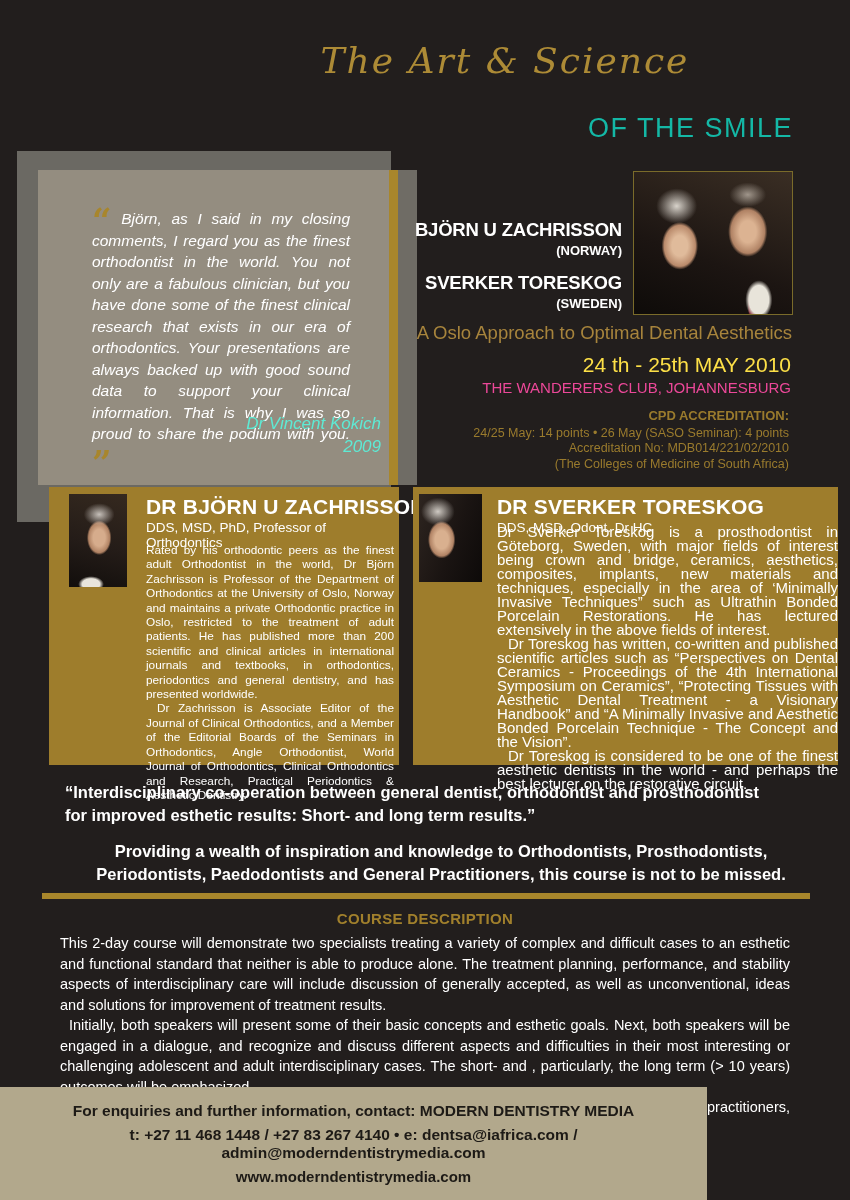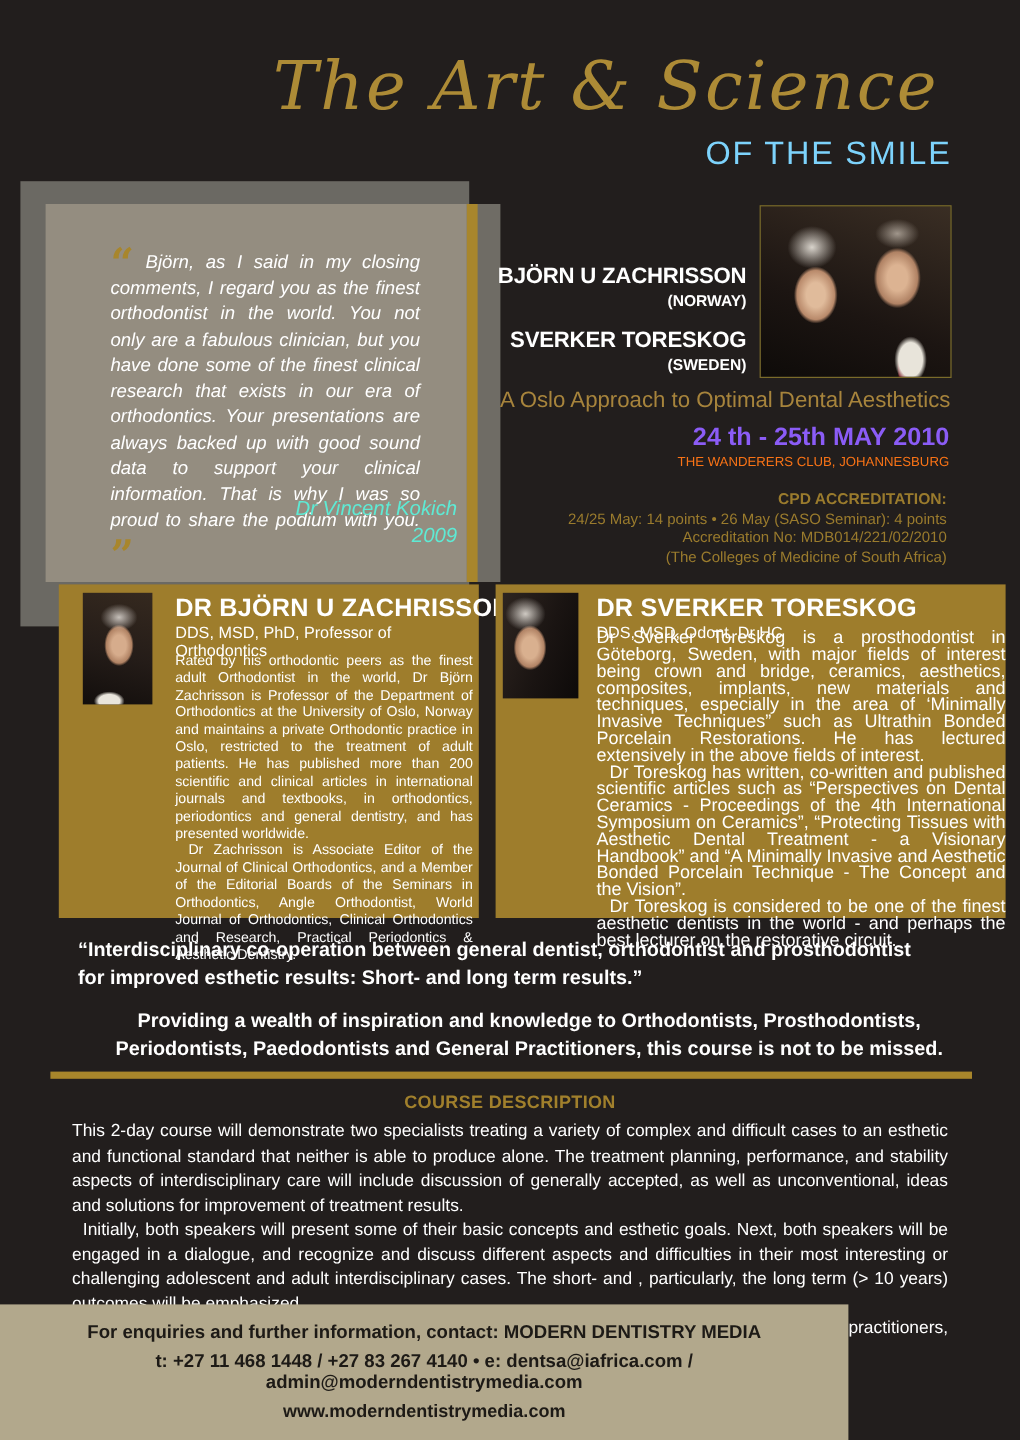--- a/index.html
+++ b/index.html
@@ -16,25 +16,25 @@
   .badge{
     position:absolute;left:78px;top:78px;width:128px;height:124px;border-radius:50%;
     background:#ece4d1;color:#4f4937;text-align:center;
     font-weight:bold;font-size:17px;line-height:26px;padding-top:0;
     display:flex;flex-direction:column;justify-content:center;gap:2px;
   }
   
   .title-script{
     position:absolute;left:205px;top:40px;width:600px;text-align:center;
     font-family:"DejaVu Serif",serif;font-style:italic;
-    font-size:56px;color:#ad8b36;letter-spacing:2px;white-space:nowrap;
+    font-size:36px;color:#ad8b36;letter-spacing:2px;white-space:nowrap;
   }
   .title-sub{
     position:absolute;right:57px;top:113px;width:330px;text-align:right;
-    font-size:27px;color:#7dd3fc;letter-spacing:1.5px;white-space:nowrap;
+    font-size:27px;color:#14b8a6;letter-spacing:1.5px;white-space:nowrap;
   }
   
   .quote-text{
     position:absolute;left:54px;top:38px;width:258px;
     color:#ffffff;font-style:italic;font-size:15.5px;line-height:21.5px;text-align:justify;
   }
   .big-quote{font-family:"DejaVu Serif",serif;font-style:normal;font-weight:bold;color:#a8862c;font-size:34px;line-height:0;vertical-align:-8px;}
   .big-quote.close{vertical-align:-14px;}
   .quote-attrib{
     position:absolute;right:36px;top:242px;text-align:right;
@@ -51,22 +51,22 @@
       radial-gradient(ellipse 26px 34px at 29% 52%, #e0bb9b 30%, #b98a6b 60%, rgba(185,138,107,0) 70%),
       radial-gradient(ellipse 27px 18px at 72% 16%, rgba(172,162,151,0.9), rgba(172,162,151,0) 68%),
       radial-gradient(ellipse 28px 36px at 72% 42%, #dcb392 30%, #b08264 60%, rgba(176,130,100,0) 70%),
       linear-gradient(200deg,#3a2e24 0%,#1c1512 60%,#0e0b09 100%);
   }
   .names{position:absolute;left:412px;top:219px;width:210px;text-align:right;color:#ffffff;}
   .names .nm{font-size:18.5px;font-weight:bold;letter-spacing:-0.2px;white-space:nowrap;}
   .names .cty{font-size:13px;font-weight:bold;margin-top:2px;}
   .names .gap{height:14px;}
   .tagline{position:absolute;right:58px;top:322px;font-size:18.5px;color:#a7843c;white-space:nowrap;}
-  .dates{position:absolute;right:59px;top:353px;font-size:21px;font-weight:bold;color:#8b5cf6;white-space:nowrap;}
-  .venue{position:absolute;right:59px;top:379px;font-size:11px;color:#f97316;white-space:nowrap;}
+  .dates{position:absolute;right:59px;top:353px;font-size:21px;font-weight:normal;color:#fde047;white-space:nowrap;}
+  .venue{position:absolute;right:59px;top:379px;font-size:15px;color:#ec4899;white-space:nowrap;}
   .cpd{position:absolute;right:61px;top:408px;text-align:right;color:#9a7b2d;font-size:12.5px;line-height:15.5px;}
   .cpd .cpd-head{font-weight:bold;font-size:13px;margin-bottom:2px;}
   
   .bio-panel{position:absolute;top:487px;height:278px;background:#9e7d2c;color:#ffffff;}
   .bio-panel.left{left:49px;width:350px;}
   .bio-panel.right{left:413px;width:425px;}
   .bio-photo{position:absolute;}
   .photo-zach{
     left:20px;top:7px;width:58px;height:93px;
     background:

